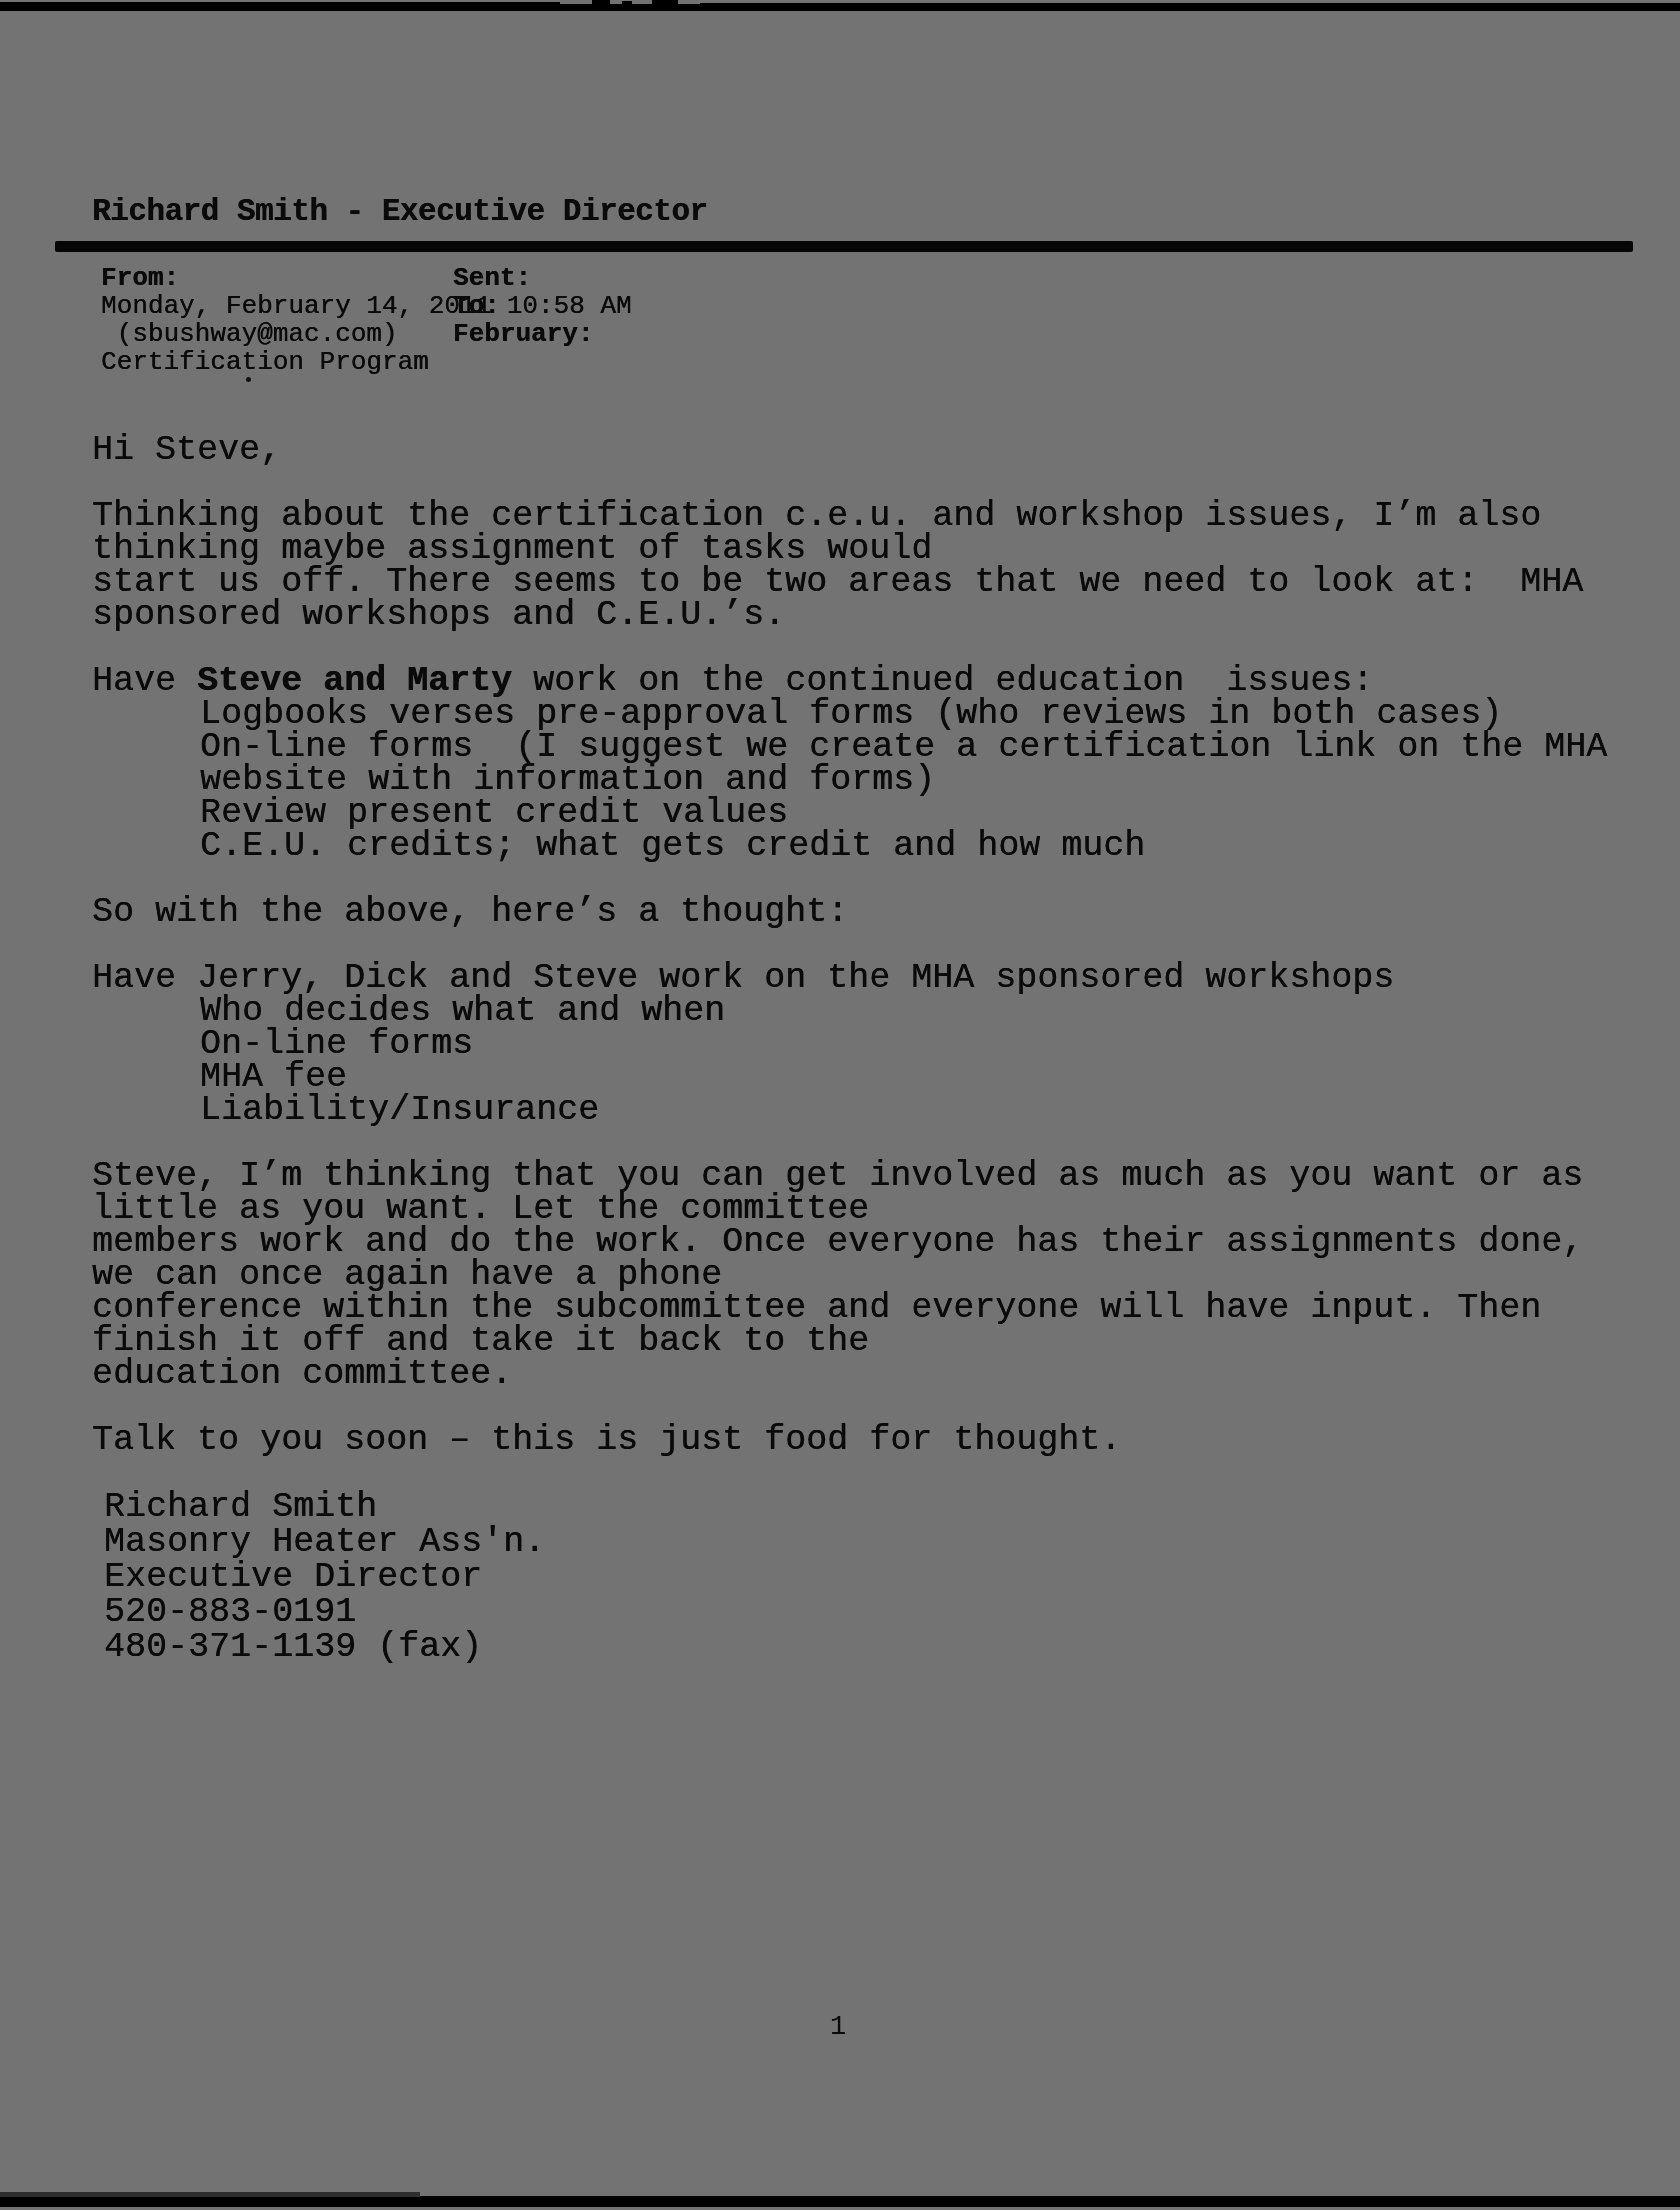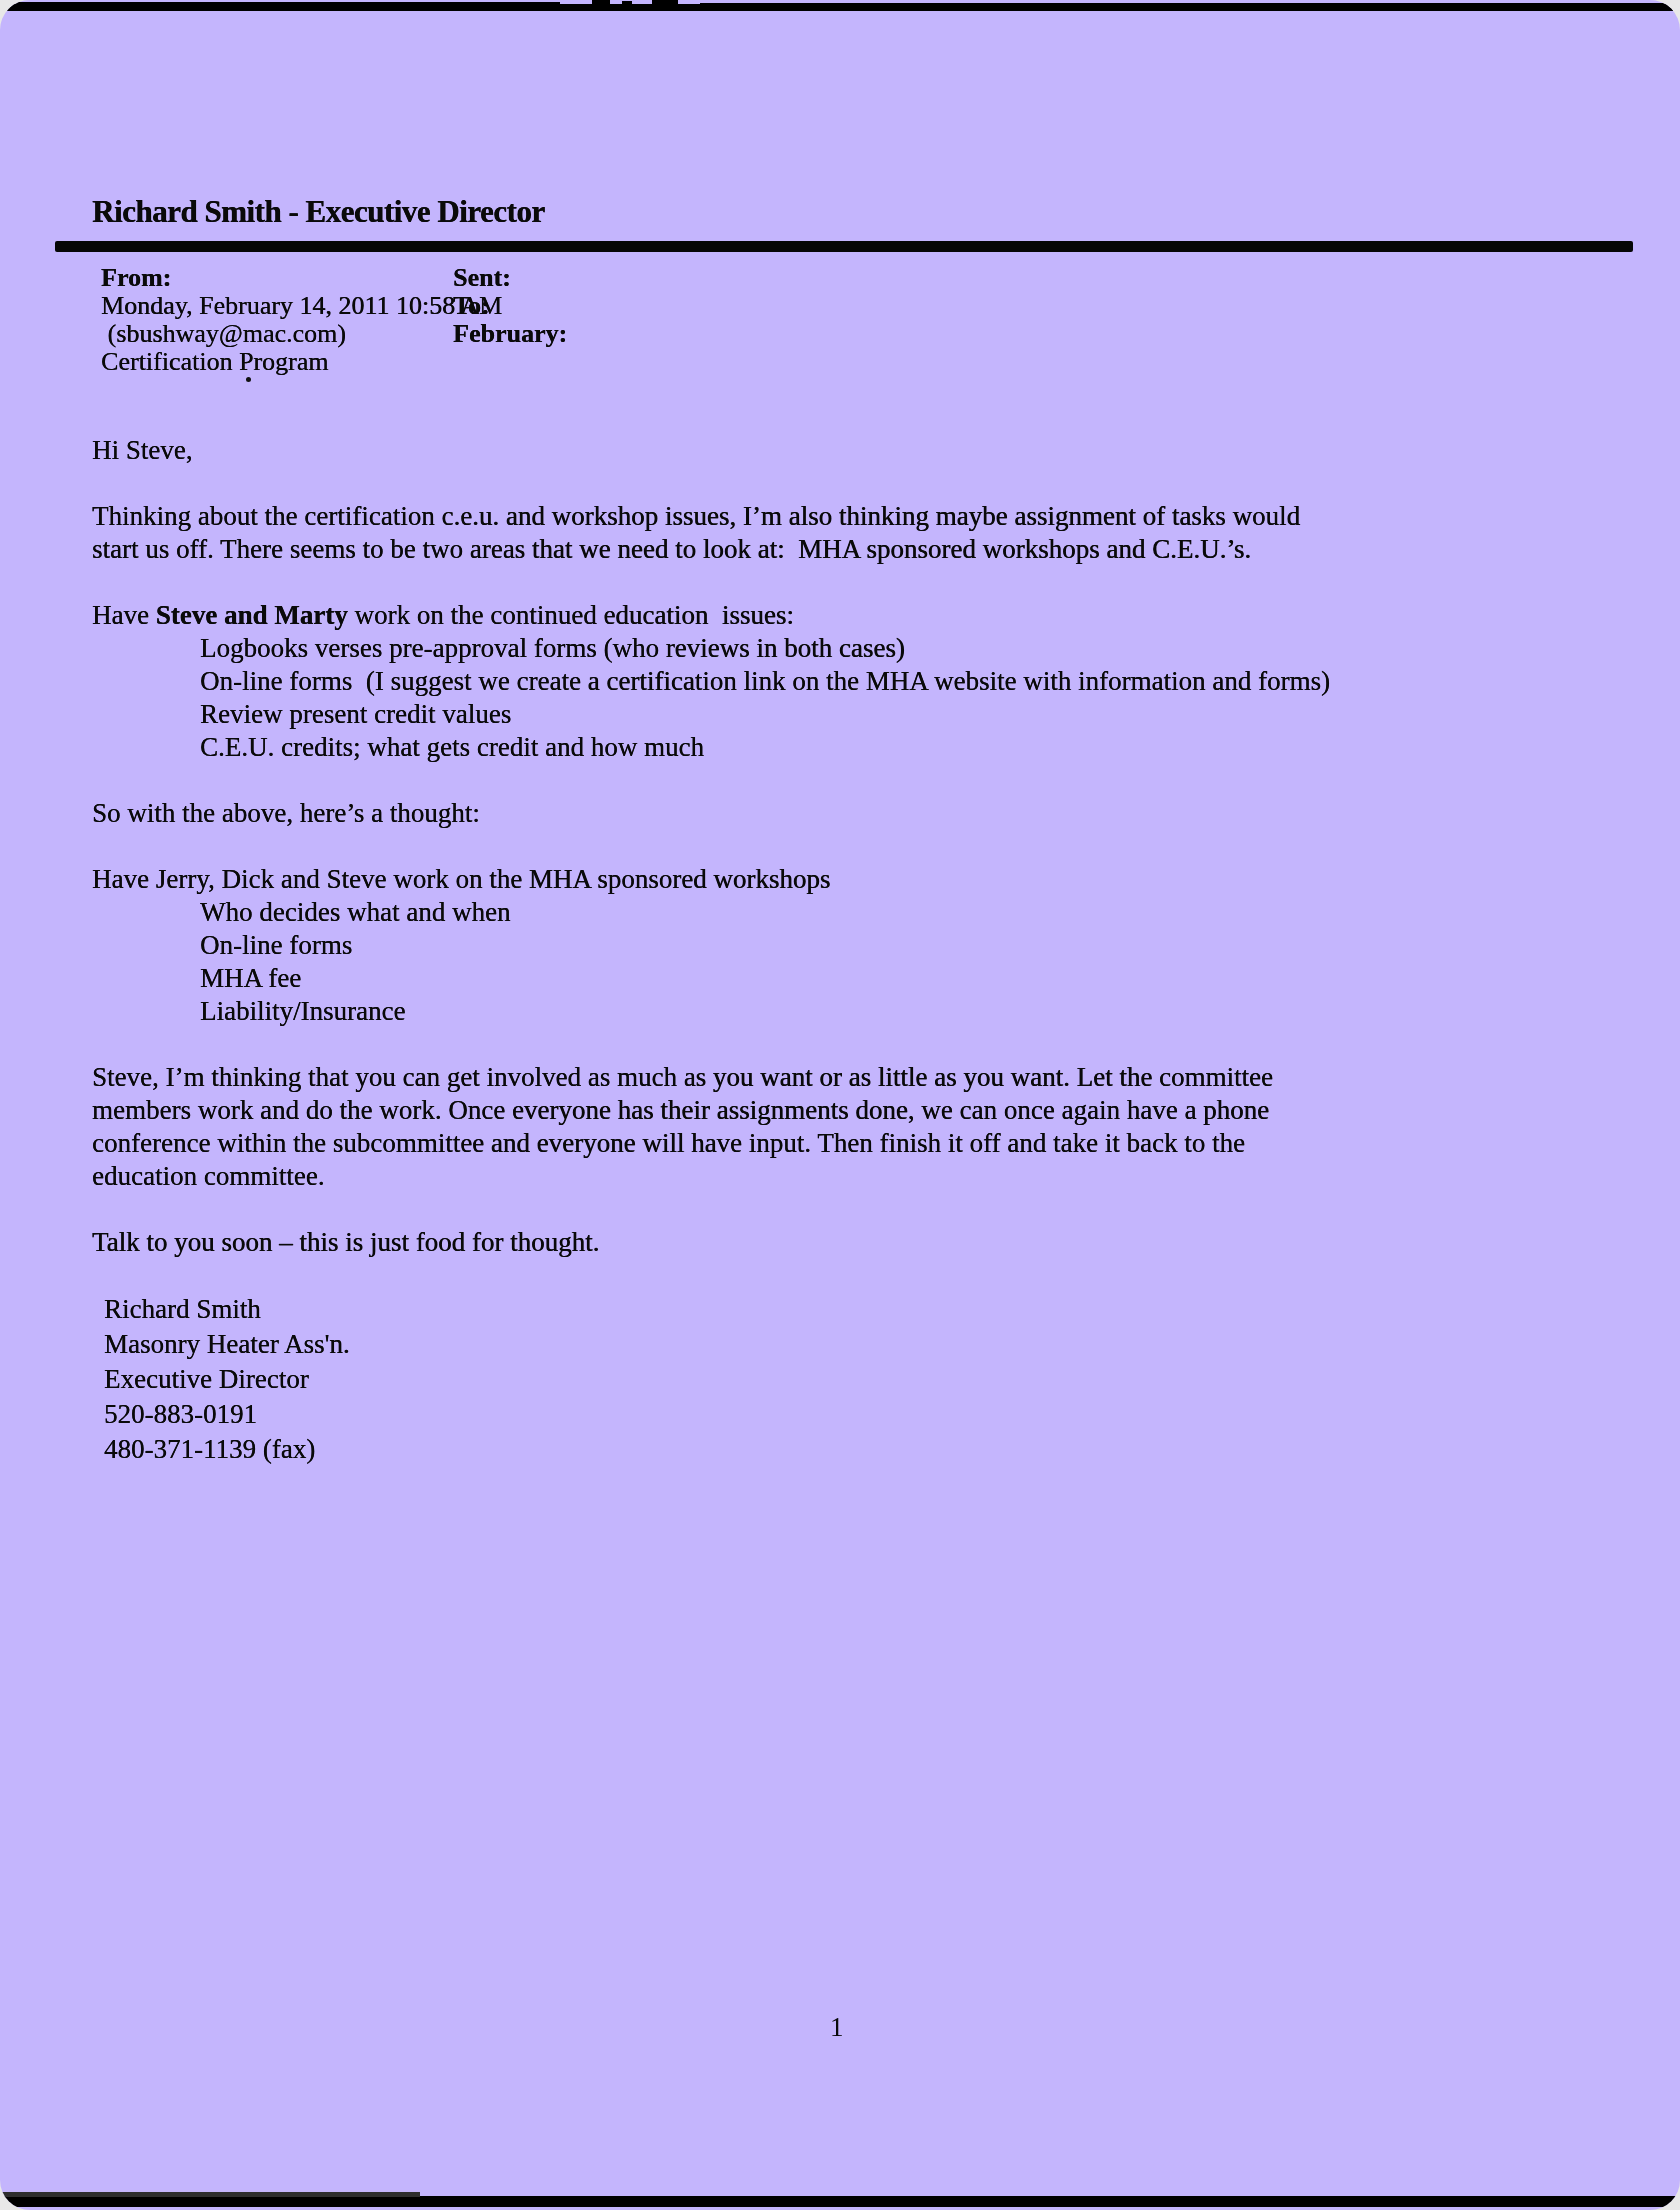--- a/index.html
+++ b/index.html
@@ -1,23 +1,22 @@
 <!DOCTYPE html>
 <html><head>
 <meta charset="utf-8">
 <style>
   html,body{margin:0;padding:0;background:#e8e8e8;}
   .page{
     position:relative;
     width:1680px;height:2210px;
-    background:#c4b5fd;
+    background:#737373;
     overflow:hidden;
-    font-family:Liberation Serif, serif;
+    font-family:Liberation Mono, monospace;
     color:#0a0a0a;
-    border-radius:30px;
   }
   
   .artifact{position:absolute;background:#000;}
   
   .title{
     position:absolute;left:92px;top:194px;
     font-size:31px;font-weight:bold;letter-spacing:-0.5px;
     text-shadow:0.4px 0 0 currentColor;
     white-space:pre;
   }
@@ -34,21 +33,21 @@
   }
   .meta .label{font-weight:bold;white-space:pre;}
   .meta .value{white-space:pre;}
   .dot-artifact{
     position:absolute;left:246px;top:377px;width:5px;height:5px;
     background:#111;border-radius:50%;
   }
   
   .email-body{
     position:absolute;left:92px;top:434px;width:1520px;
-    font-size:27px;line-height:33px;
+    font-size:35px;line-height:33px;
     text-shadow:0.35px 0 0 currentColor;
   }
   .block{margin:0 0 33px 0;}
   .line{white-space:pre-wrap;}
   .indent{padding-left:108px;}
   .b{font-weight:bold;}
   .signature{line-height:35px;margin:12px;}
   
   .page-number{
     position:absolute;left:830px;top:2012px;

